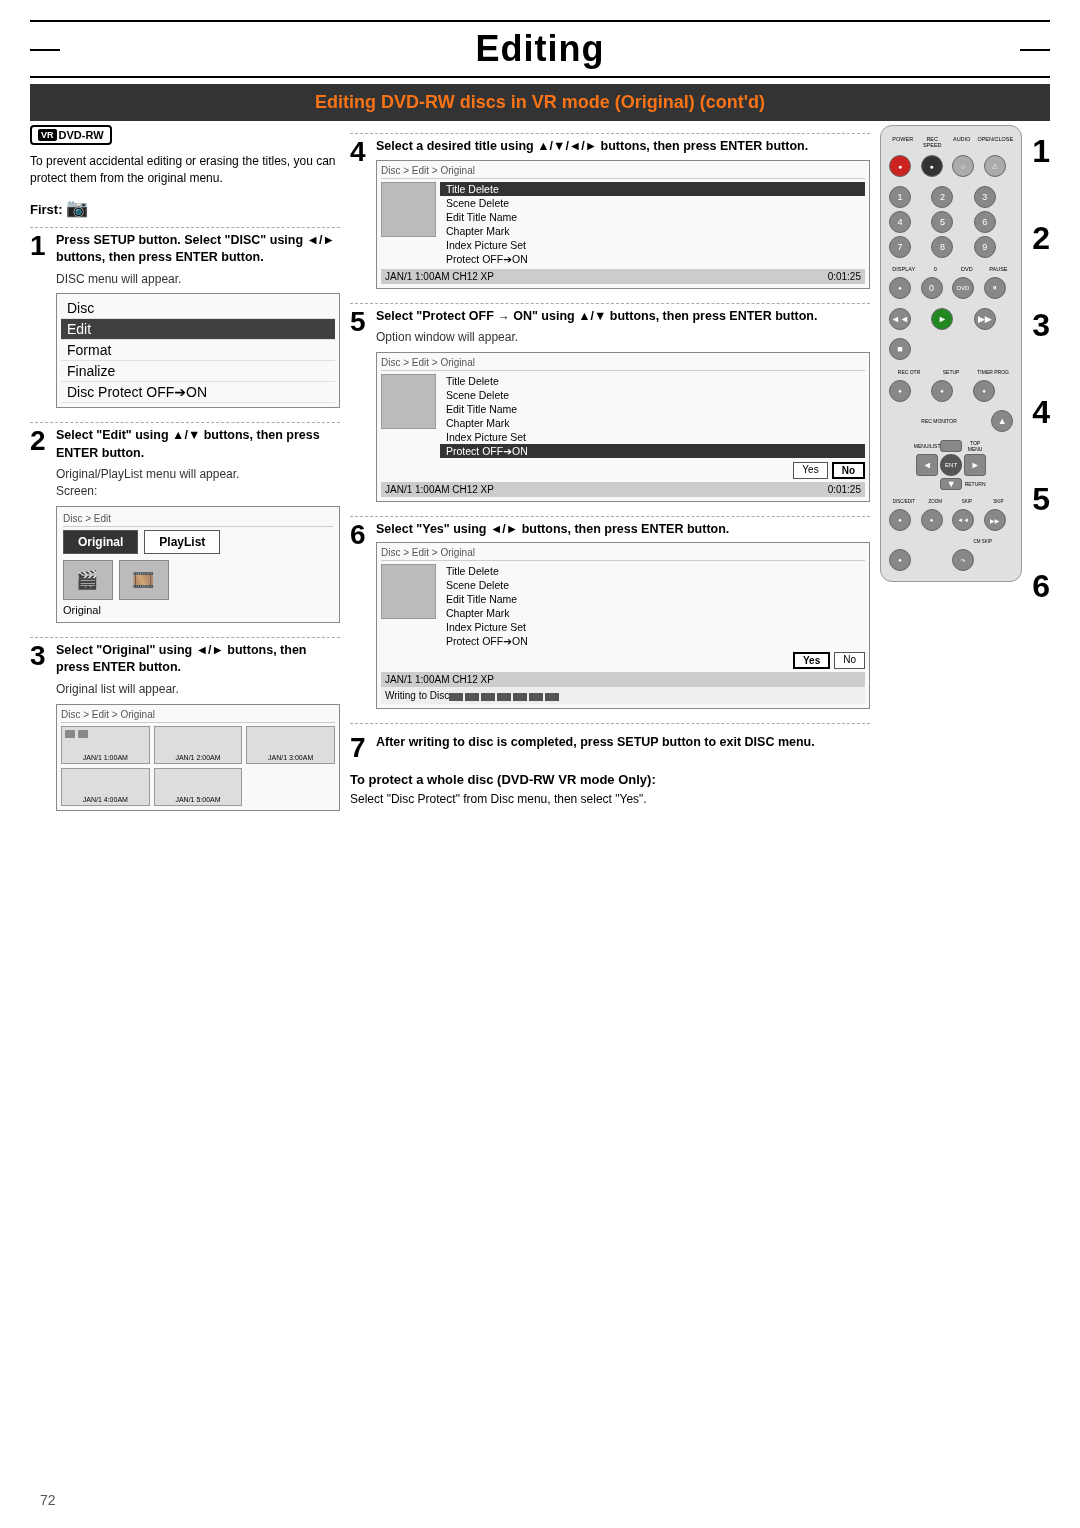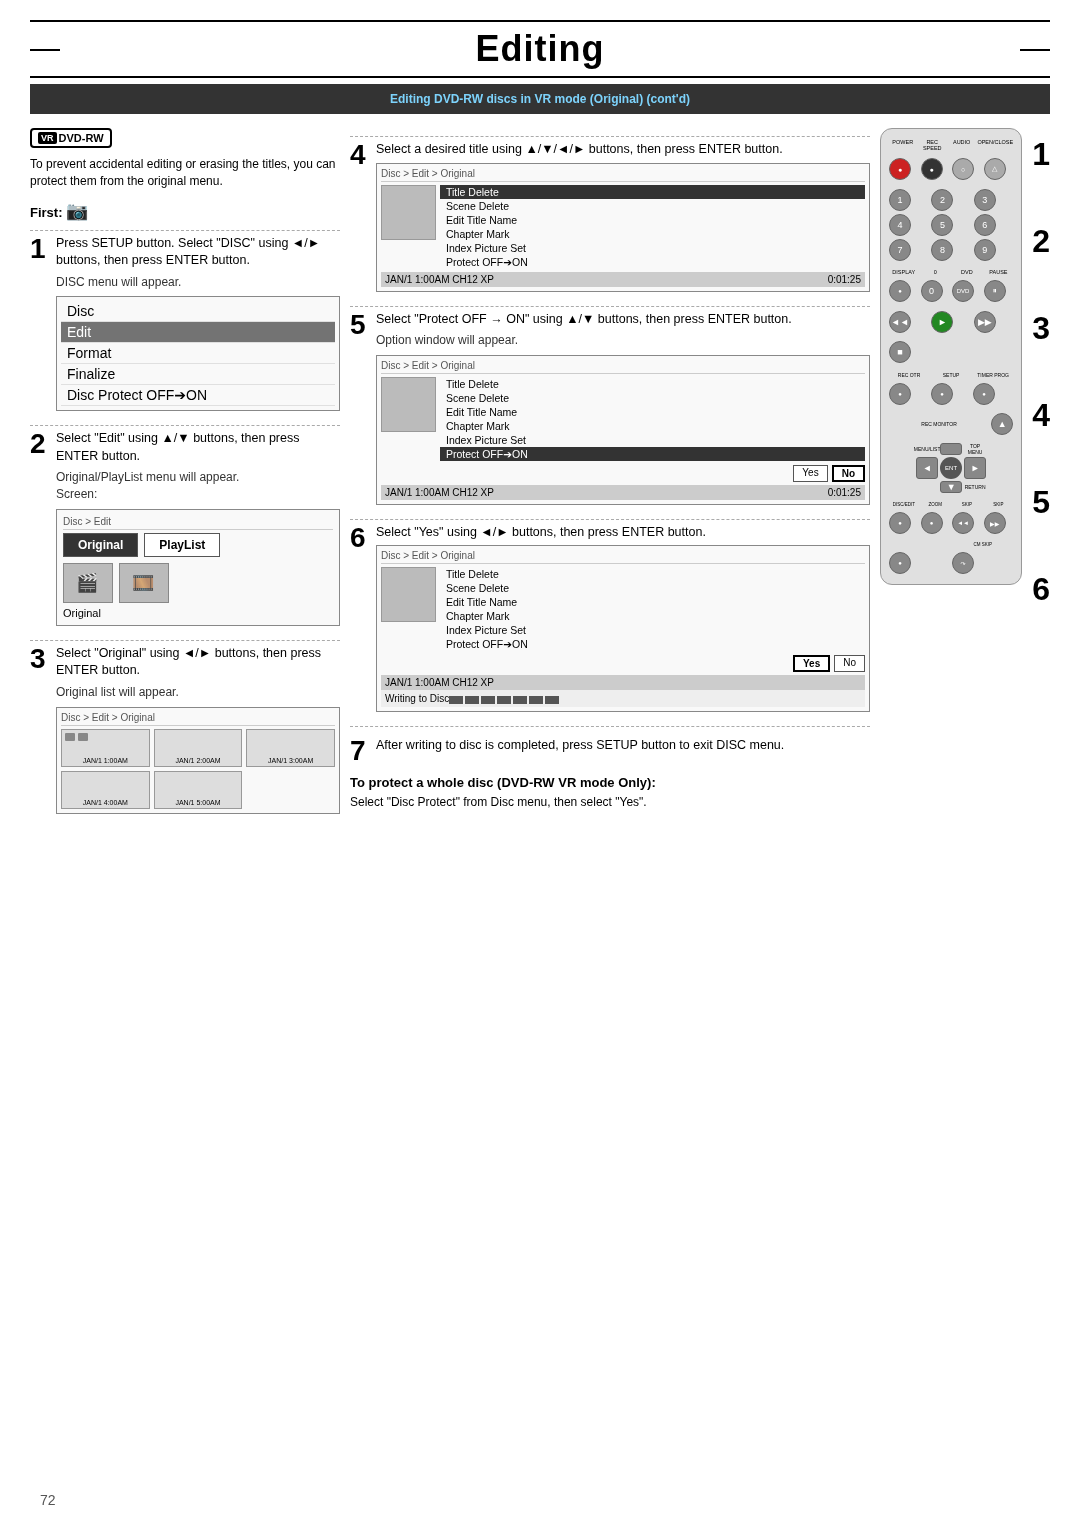--- a/index.html
+++ b/index.html
@@ -41,26 +41,26 @@
     .page-title-area::after { right: 0; }
 
     .page-title {
       font-size: 36px;
       font-weight: bold;
       letter-spacing: 1px;
     }
 
     .subtitle-bar {
       background: #333;
-      color: #7dd3fc;
+      color: #f97316;
       text-align: center;
-      font-size: 12px;
+      font-size: 18px;
       font-weight: bold;
       padding: 8px 10px;
-      margin-bottom: 14px;
+      margin-bottom: 4px;
     }
 
     .section-heading {
       font-size: 16px;
       font-weight: bold;
       margin-bottom: 8px;
       border-bottom: 1px solid #ccc;
       padding-bottom: 4px;
     }
 
@@ -139,21 +139,21 @@
       line-height: 1;
       min-width: 20px;
     }
 
     .step-content {
       flex: 1;
     }
 
     .step-title {
       font-size: 12.5px;
-      font-weight: normal;
+      font-weight: bold;
       line-height: 1.4;
       margin-bottom: 4px;
     }
 
     .step-desc {
       font-size: 12px;
       color: #333;
       margin-bottom: 6px;
       line-height: 1.4;
     }
@@ -166,21 +166,21 @@
       margin-top: 6px;
       font-size: 10.5px;
     }
 
     .screen-menu-item {
       padding: 2px 6px;
       border-bottom: 1px solid #e0e0e0;
       font-size: 14px;
     }
     .screen-menu-item.highlighted {
-      background: #737373;
+      background: #404040;
       color: #fff;
     }
 
     .screen-breadcrumb {
       font-size: 10px;
       color: #555;
       margin-bottom: 3px;
       border-bottom: 1px solid #ccc;
       padding-bottom: 2px;
     }

